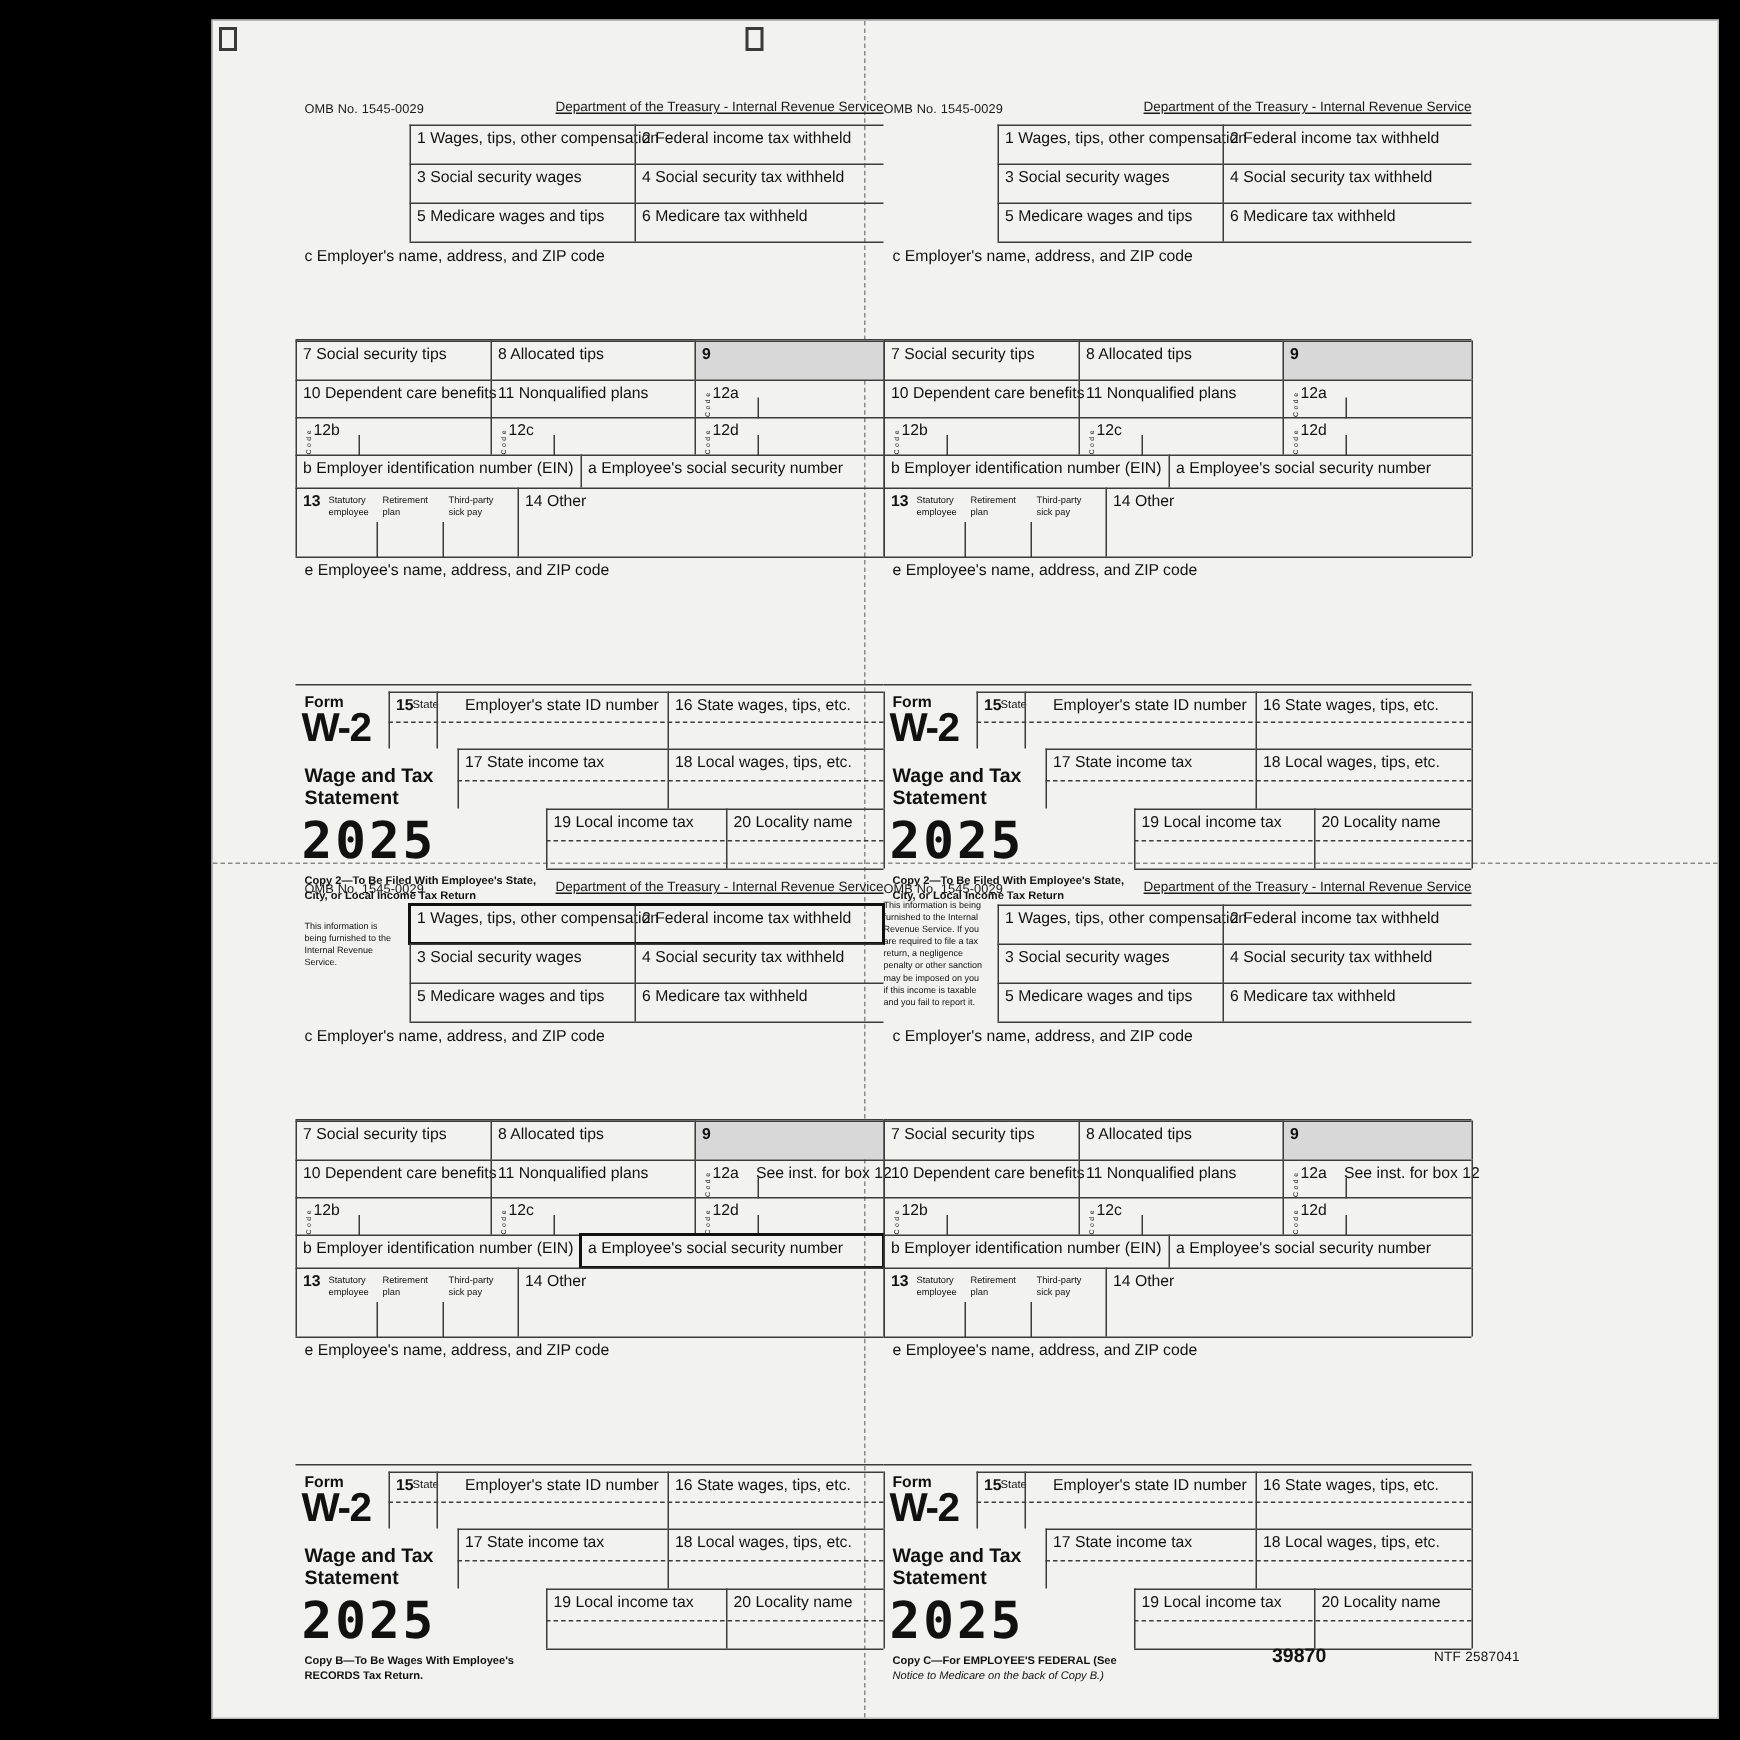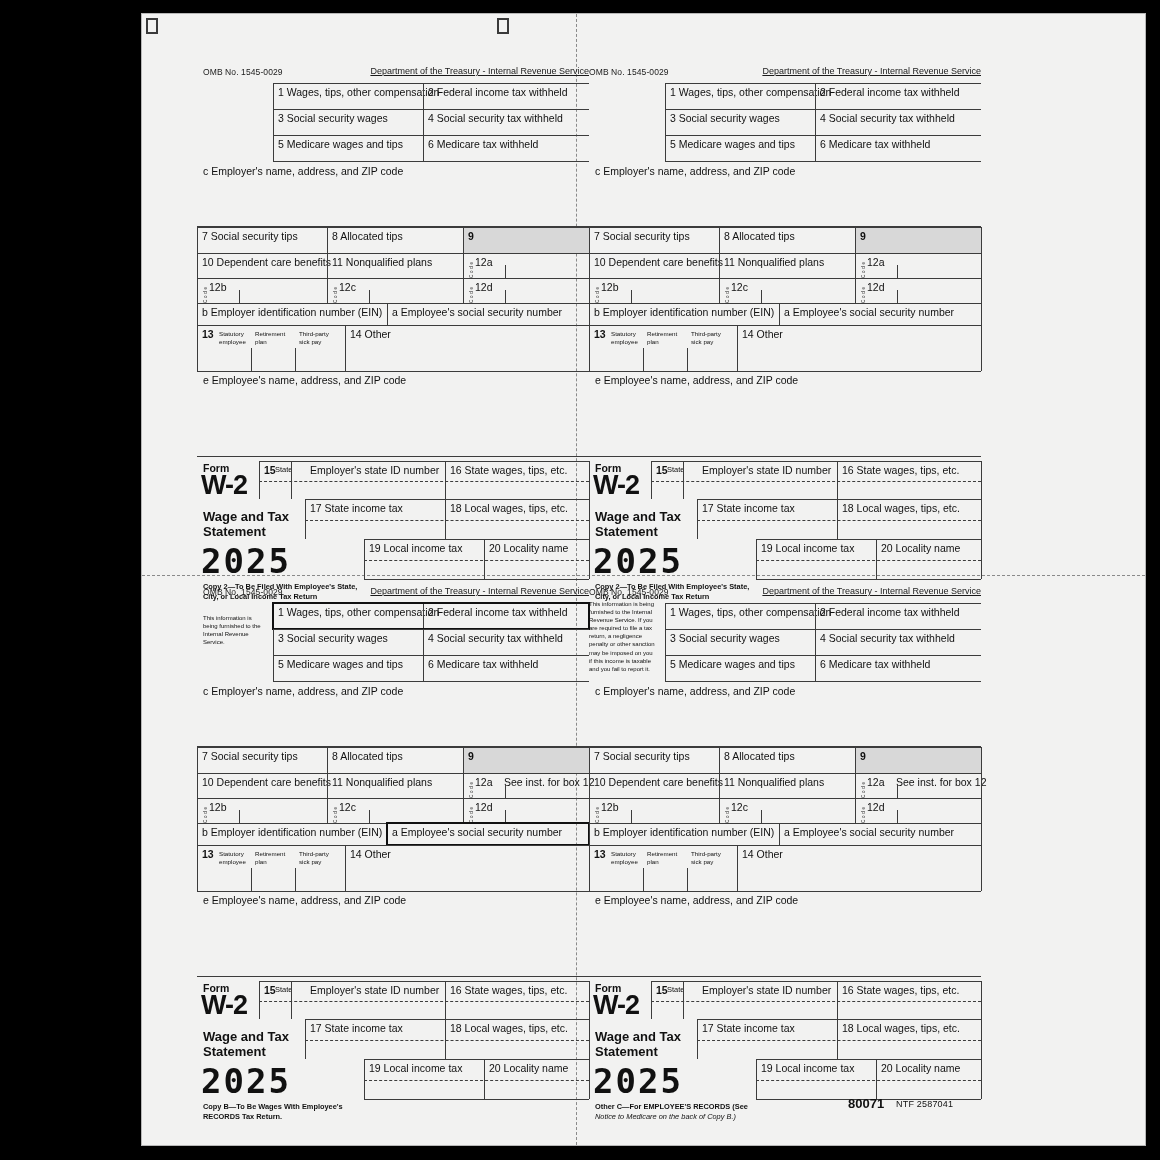--- a/index.html
+++ b/index.html
@@ -661,21 +661,21 @@
     <div class="hr-thin" style="left:0px;top:389px;width:392px;"></div>
 
     <div class="f-form" style="position:absolute;left:6px;top:395px;">Form</div>
     <div class="f-w2" style="position:absolute;left:4px;top:406px;">W-2</div>
     <div class="f-wts" style="position:absolute;left:6px;top:443px;">
       <span>Wage and Tax</span><br>
       <span>Statement</span>
     </div>
     <div class="f-year" style="position:absolute;left:4px;top:478px;">2025</div>
     <div class="f-copy" style="position:absolute;left:6px;top:515px;">
-      <span>Other C—For EMPLOYEE'S RECORDS (See</span><br>
+      <span>Copy C—For EMPLOYEE'S FEDERAL (See</span><br>
       <span class="reg" style="font-style:italic;">Notice to Medicare on the back of Copy B.)</span>
     </div>
 
     <div class="bx" style="left:62px; top:394px; width:32px;  height:38px;">
       <span class="lbl t-box" style="font-weight:bold;">15</span>
       <span class="t-small" style="position:absolute;left:15px;top:3px;font-size:7.5px;">State</span>
     </div>
     <div class="bx" style="left:94px; top:394px; width:154px; height:38px;">
         <span class="lbl t-box" style="left:18px;">Employer's state ID number</span>
       </div>
@@ -698,16 +698,16 @@
         <span class="lbl t-box">19 Local income tax</span>
       </div>
     <div class="bx" style="left:287px;top:472px; width:105px; height:40px;">
         <span class="lbl t-box">20 Locality name</span>
       </div>
     <div class="vr-thin" style="left:392px;top:472px;height:40px;"></div>
     <div class="dash-h" style="left:167px;top:493px;width:225px;"></div>
     <div class="hr-thin" style="left:167px;top:512px;width:225px;"></div>
   </div>
 
-  <div class="corner-num" style="left:706px;top:1082px;">80071</div>
-  <div class="corner-ntf" style="left:724px;top:1085px;padding-left:30px;">NTF 2587041</div>
+  <div class="corner-num" style="left:706px;top:1082px;">39870</div>
+  <div class="corner-ntf" style="left:784px;top:1085px;padding-left:30px;">NTF 2587041</div>
 
 </div>
 
 </body></html>

